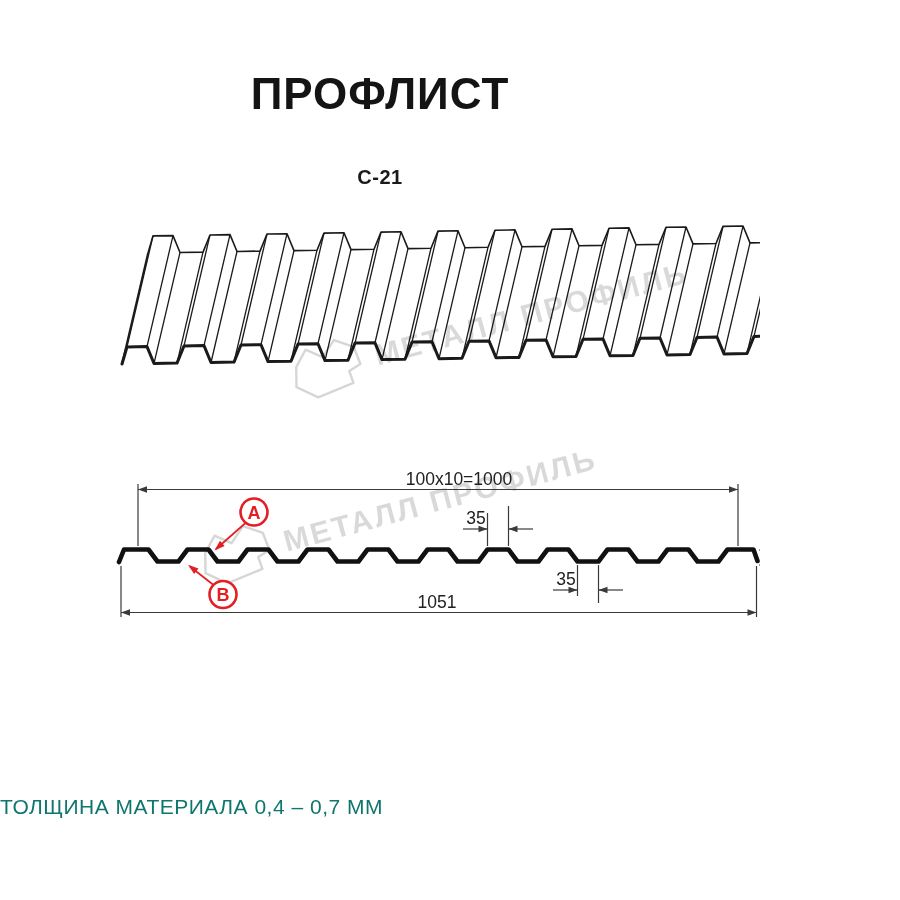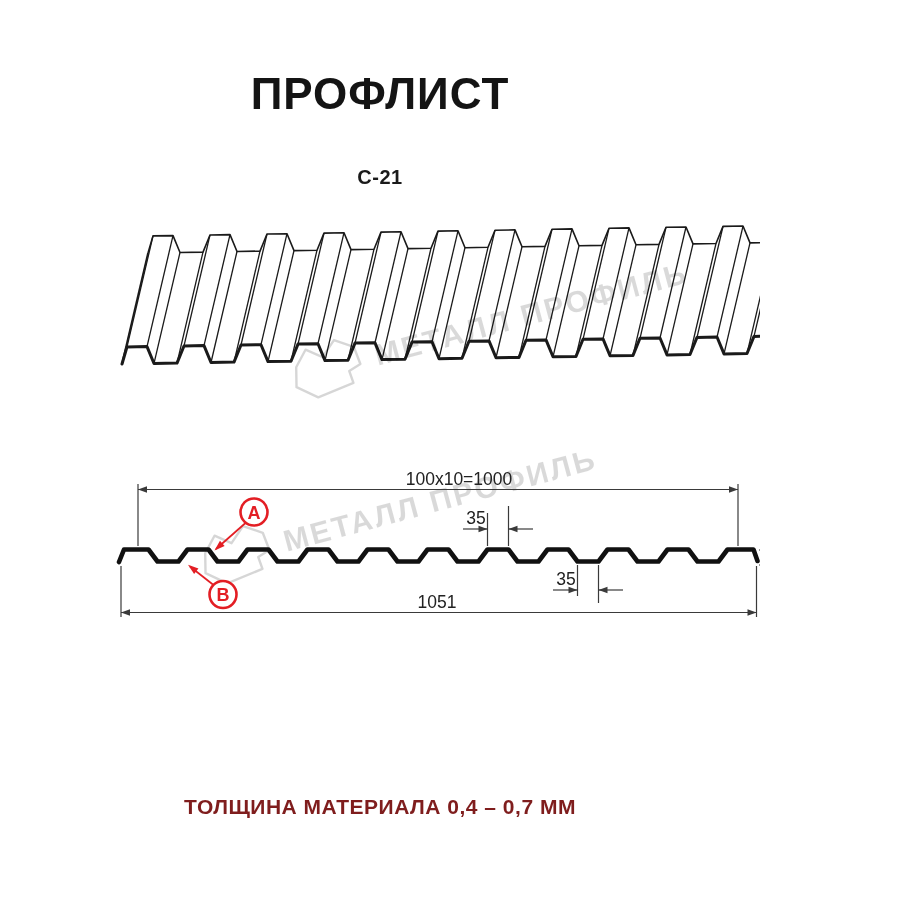--- a/index.html
+++ b/index.html
@@ -17,22 +17,22 @@
     transform:rotate(-15deg);pointer-events:none;}
   .wm-upper{left:287px;top:340px;transform-origin:40px 30px;}
   .wm-lower{left:196px;top:526px;transform-origin:40px 30px;}
   .wm-text{font-size:30px;font-weight:bold;letter-spacing:2.5px;white-space:nowrap;
     color:rgba(0,0,0,0.15);}
   #xsec{z-index:3;}
 
   text.dim{font-size:17.5px;fill:#222;font-family:"Liberation Sans",sans-serif;}
   text.callout{font-size:18px;font-weight:bold;fill:#e31e24;font-family:"Liberation Sans",sans-serif;}
 
-  .footer-note{position:absolute;top:795px;left:0;right:0;text-align:center;
-    font-size:21px;font-weight:bold;letter-spacing:0.5px;color:#7f1d1d;}
+  .footer-note{position:absolute;top:795px;left:0;right:0;text-align:left;
+    font-size:21px;font-weight:normal;letter-spacing:0.5px;color:#0f766e;}
 </style>
 </head>
 <body>
 
 <div class="canvas">
 
   <h1 class="page-title">ПРОФЛИСТ</h1>
   <div class="profile-code">С-21</div>
 
   <svg id="sheet3d" class="layer" viewBox="0 0 900 900">

